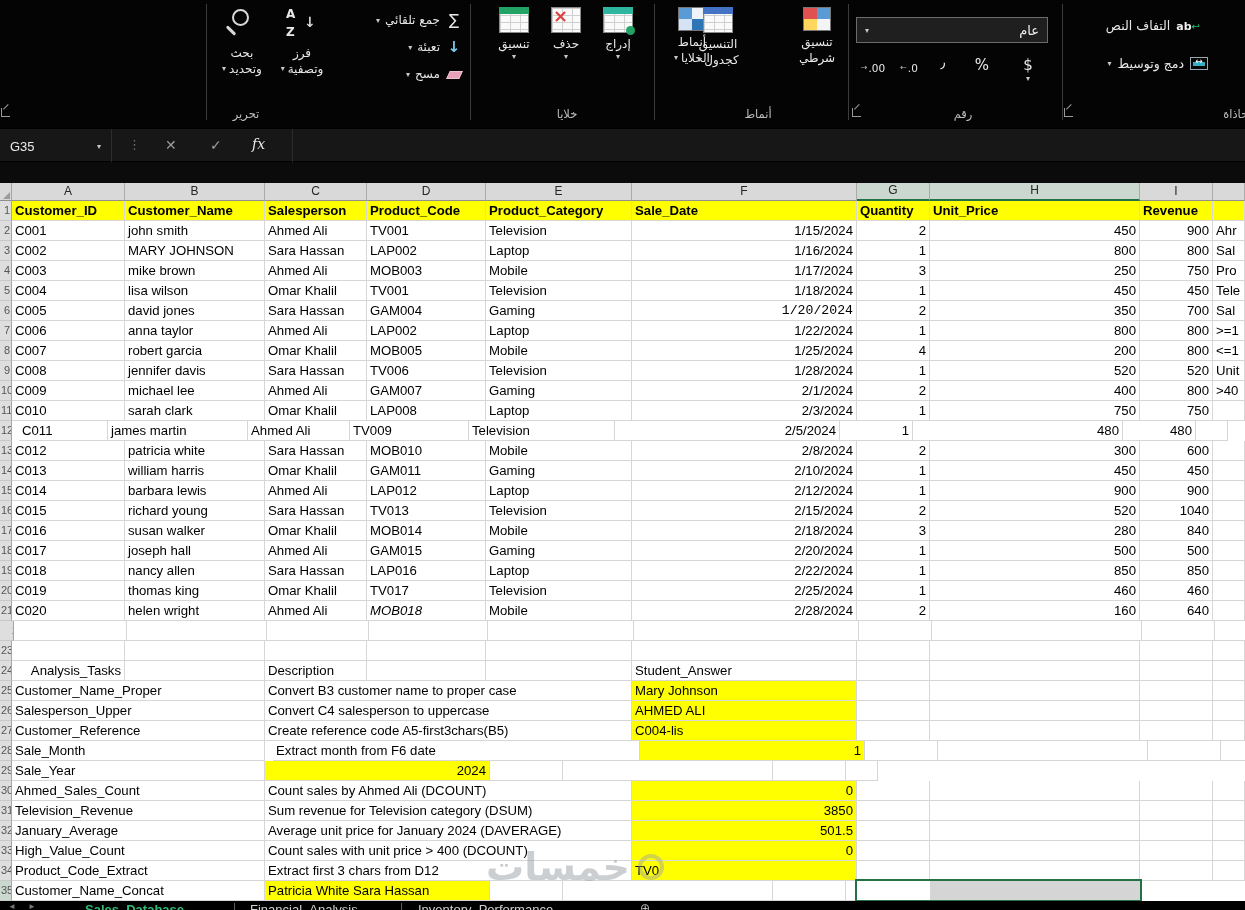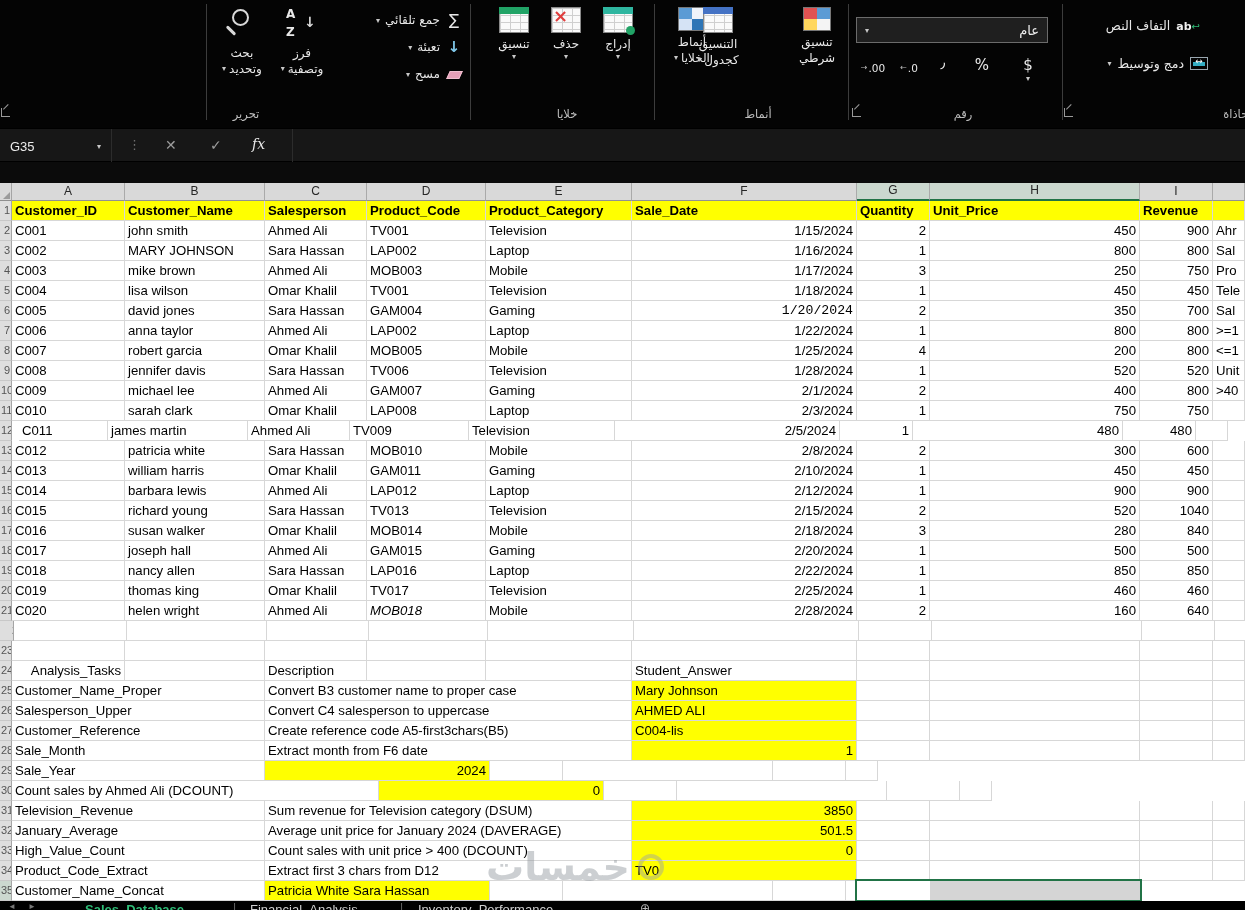--- a/index.html
+++ b/index.html
@@ -602,38 +602,39 @@
           <div class="c" style="width: 367px;">Create reference code A5-first3chars(B5)</div>
           <div class="c yellow" style="width: 225px;">C004-lis</div>
           <div class="c " style="width: 73px;"></div>
           <div class="c " style="width: 210px;"></div>
           <div class="c " style="width: 73px;"></div>
           <div class="c " style="width: 32px;"></div>
         </div>
         <div class="grow">
           <div class="c rowhdr" style="width: 12px;">28</div>
           <div class="c" style="width: 253px;">Sale_Month</div>
-          <div class="c" style="width: 367px;">Extract month from F6 date</div>
+          <div class="c" style="width: 367px; margin-left: 8px;">Extract month from F6 date</div>
           <div class="c yellow num" style="width: 225px;">1</div>
           <div class="c " style="width: 73px;"></div>
           <div class="c " style="width: 210px;"></div>
           <div class="c " style="width: 73px;"></div>
           <div class="c " style="width: 32px;"></div>
         </div>
         <div class="grow">
           <div class="c rowhdr" style="width: 12px;">29</div>
           <div class="c" style="width: 253px;">Sale_Year</div>
           <div class="c yellow num" style="width: 225px;">2024</div>
           <div class="c " style="width: 73px;"></div>
           <div class="c " style="width: 210px;"></div>
           <div class="c " style="width: 73px;"></div>
           <div class="c " style="width: 32px;"></div>
         </div>
         <div class="grow">
           <div class="c rowhdr" style="width: 12px;">30</div>
+          <div class="c" style="width: 253px;">Ahmed_Sales_Count</div>
           <div class="c" style="width: 367px;">Count sales by Ahmed Ali (DCOUNT)</div>
           <div class="c yellow num" style="width: 225px;">0</div>
           <div class="c " style="width: 73px;"></div>
           <div class="c " style="width: 210px;"></div>
           <div class="c " style="width: 73px;"></div>
           <div class="c " style="width: 32px;"></div>
         </div>
         <div class="grow">
           <div class="c rowhdr" style="width: 12px;">31</div>
           <div class="c" style="width: 253px;">Television_Revenue</div>

